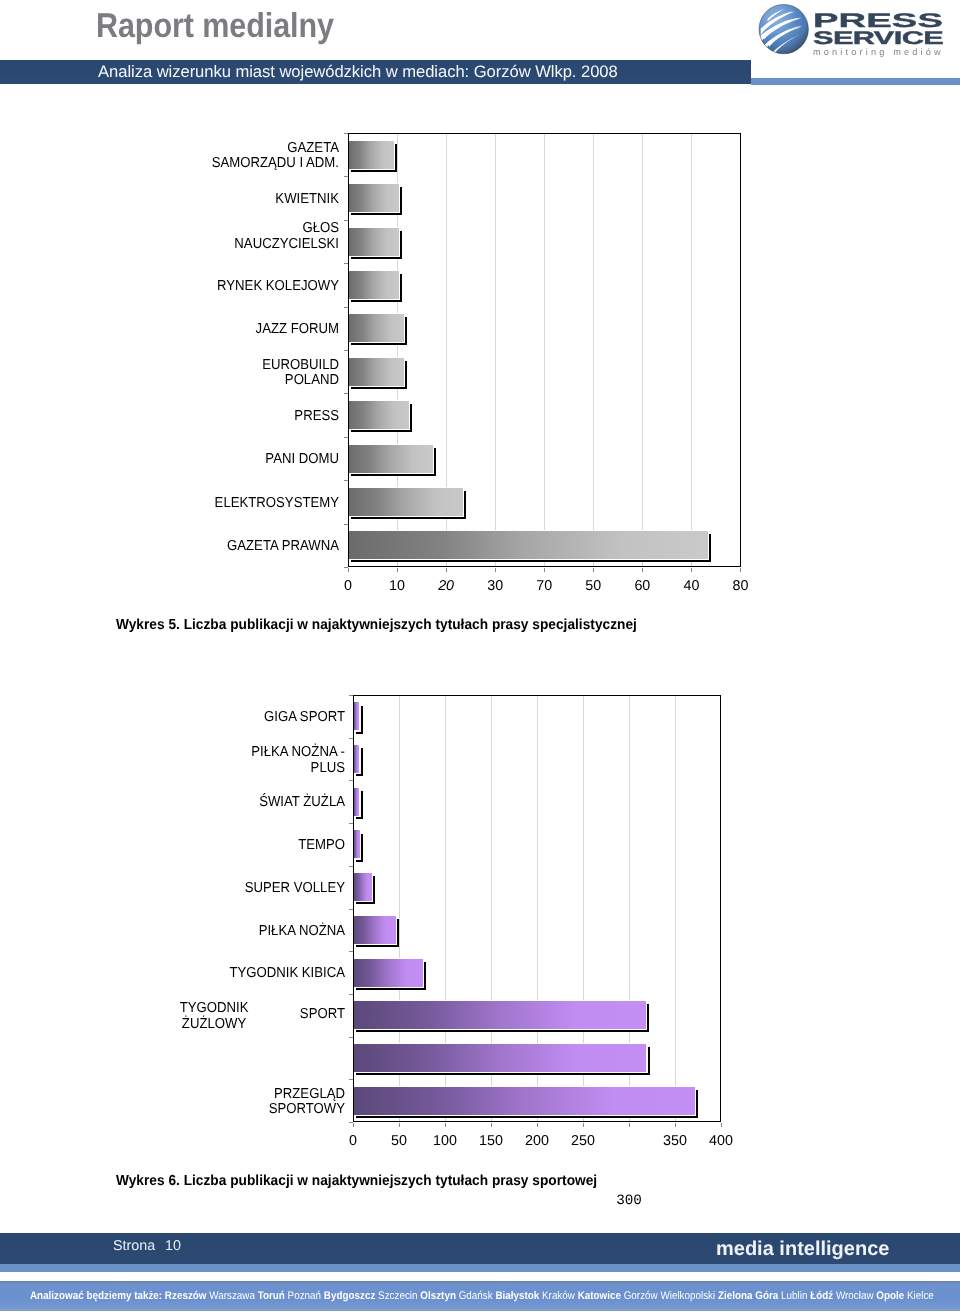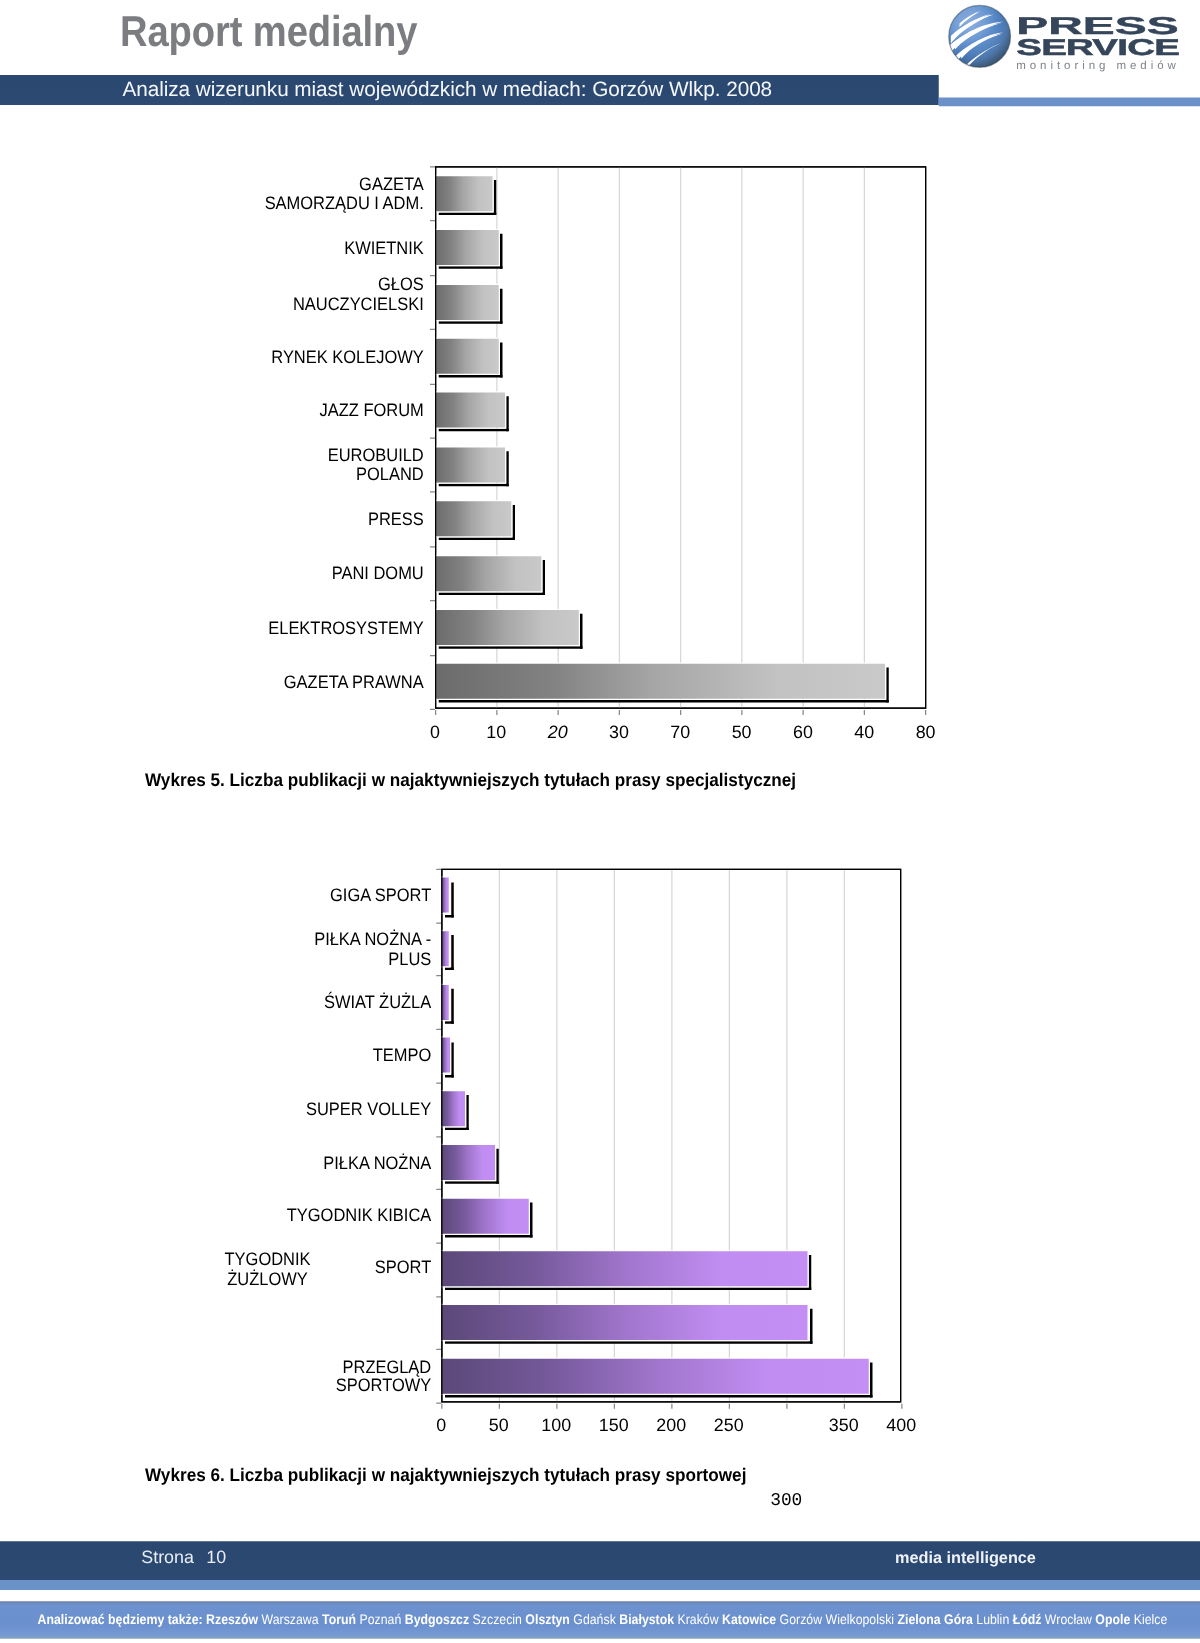--- a/index.html
+++ b/index.html
@@ -39,21 +39,21 @@
   .tickmark{position:absolute;width:4px;height:1px;background:#888;}
   .caption{position:absolute;font-size:14.6px;font-weight:bold;color:#000;white-space:nowrap;
            transform:scale(.938,1);transform-origin:0 0;letter-spacing:0.02px;}
 
   
   #footer-bar{left:0;top:1233px;width:960px;height:31px;
               background:linear-gradient(to bottom,#2b4870 0%,#2b4871 55%,#2d4a74 100%);}
   #footer-rule{left:0;top:1264px;width:960px;height:8px;background:#6a91c8;}
   #page-label{left:113px;top:1238px;font-size:14.3px;color:#e9eef6;}
   #page-number{left:165px;top:1238px;font-size:14.3px;color:#e9eef6;}
-  #media-intelligence{left:716px;top:1238px;font-size:13px;font-weight:bold;color:#eff3f9;}
+  #media-intelligence{left:716px;top:1238px;font-size:20px;font-weight:bold;color:#eff3f9;}
   #cities-bar{left:0;top:1281px;width:960px;height:30px;
               background:linear-gradient(to bottom,#6e82ab 0%,#6d92cf 10%,#6b90ce 60%,#7398d2 88%,#8aa2c4 100%);}
   #cities-text{left:30px;top:1290px;width:1040px;font-size:11.1px;color:#ffffff;white-space:nowrap;
                letter-spacing:0.02px;transform:scale(.886,1);transform-origin:0 0;
                -webkit-font-smoothing:antialiased;filter:opacity(1);}
   #cities-text .b{font-weight:bold;}
 </style>
 </head>
 <body>
 

